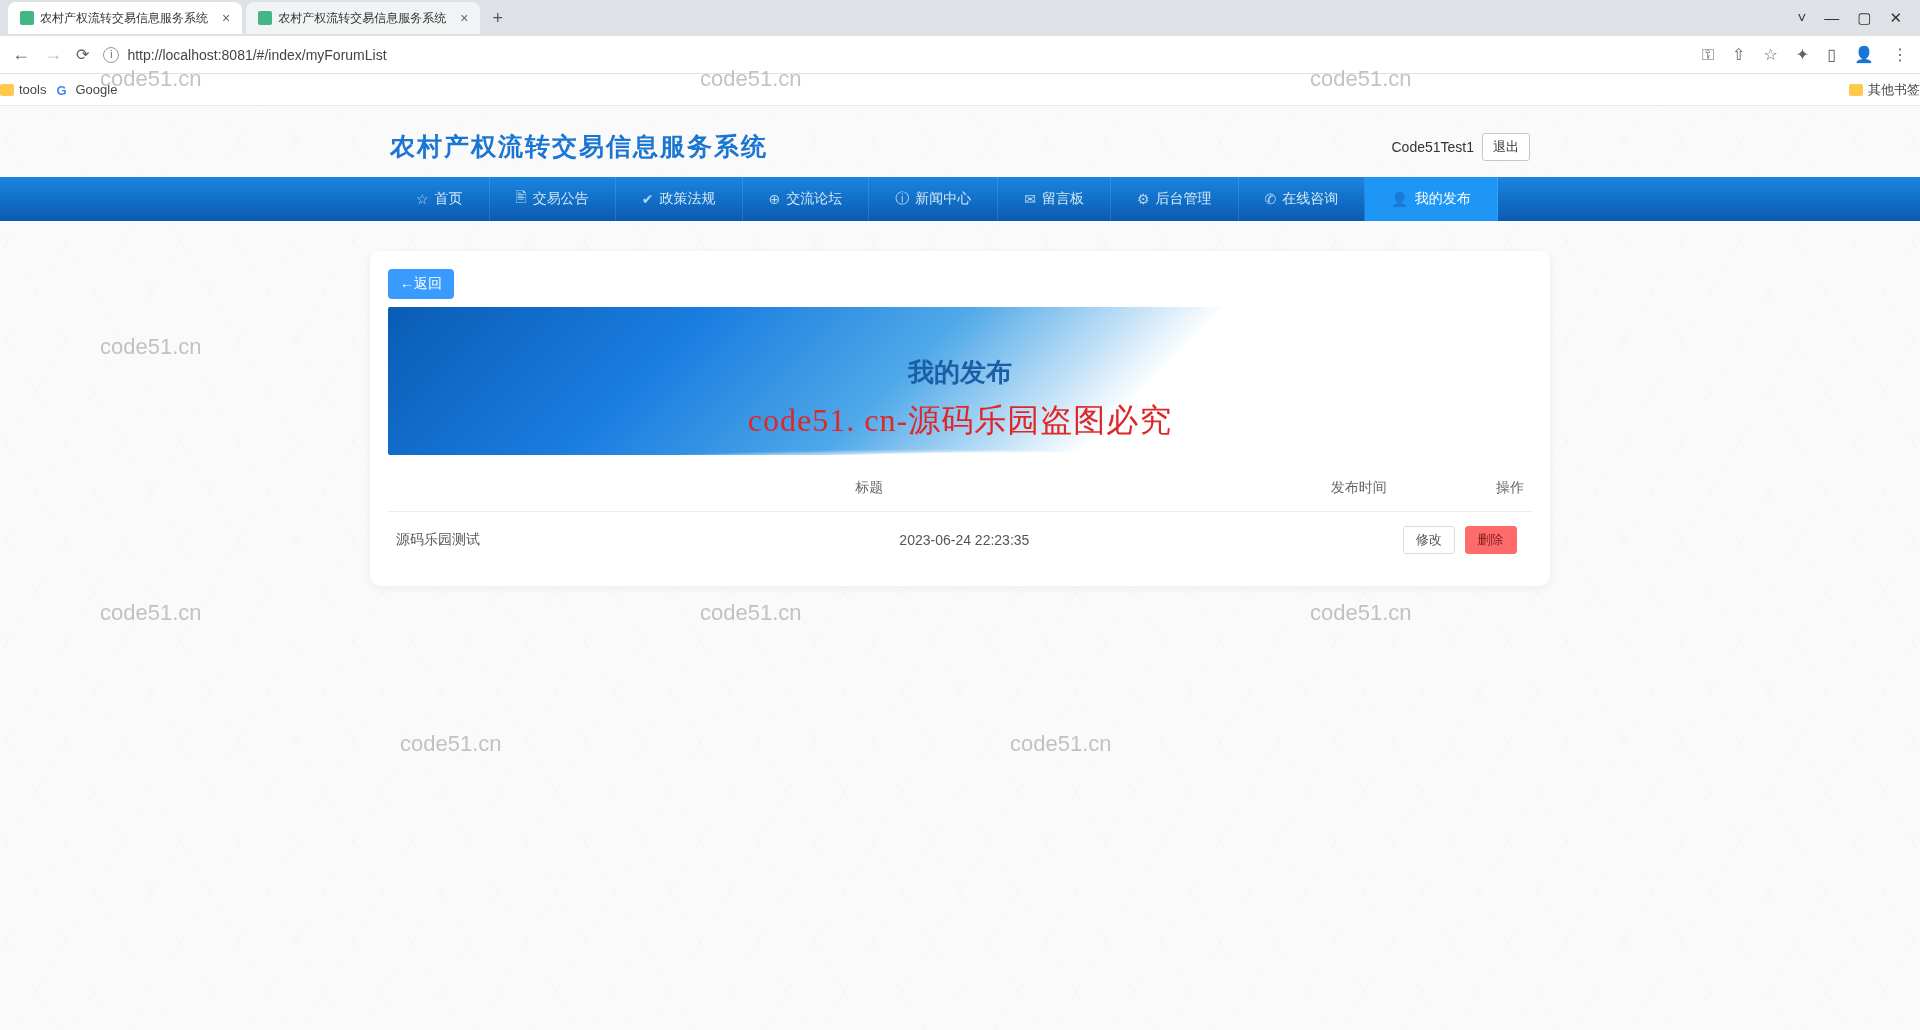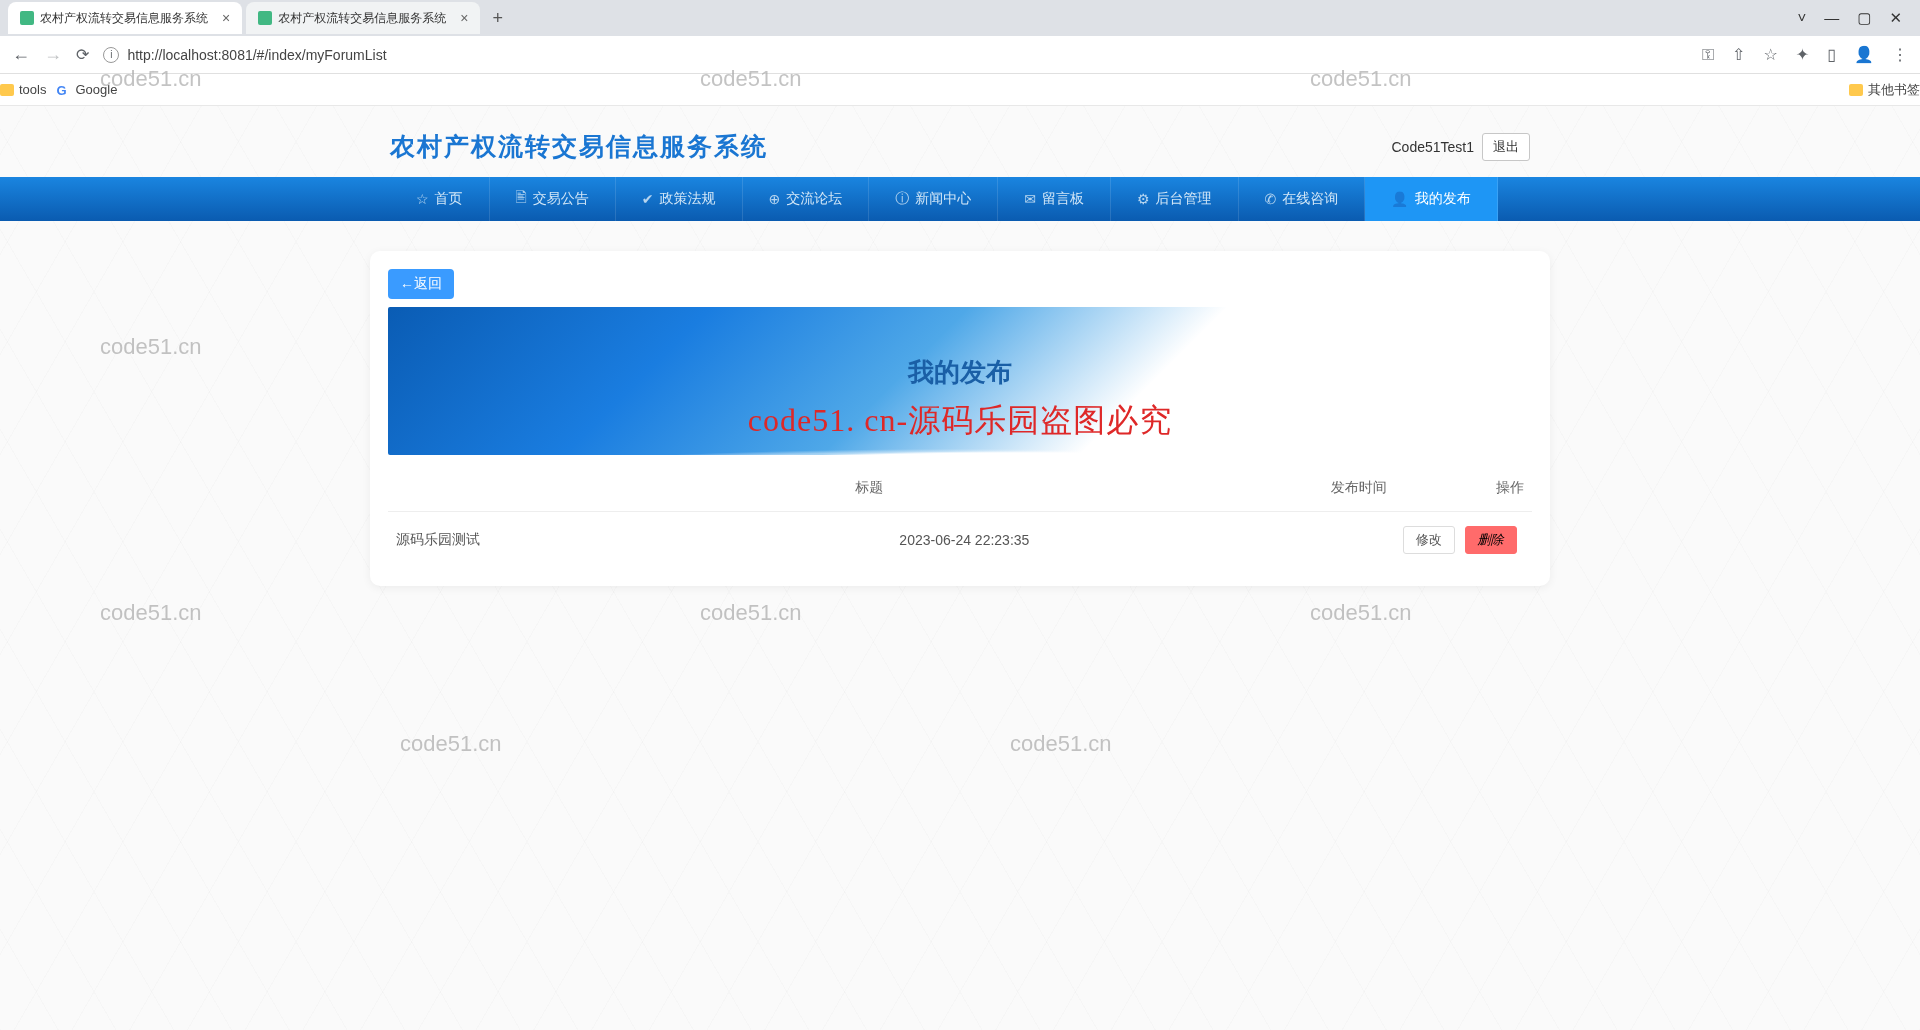--- a/index.html
+++ b/index.html
@@ -57,21 +57,21 @@
     .banner::after { content: ''; position: absolute; left: -10%; right: -10%; top: 40%; height: 140px; background: radial-gradient(ellipse 100% 85% at 50% 100%, rgba(255,255,255,0.5) 45%, transparent 48%); }
     .banner-title { position: relative; z-index: 3; color: #1a5fa6; font-size: 26px; font-weight: bold; margin-top: -18px; }
     .red-overlay { position: absolute; z-index: 4; color: #de2828; font-size: 32px; font-weight: 500; white-space: nowrap; top: 62%; left: 50%; transform: translateX(-50%); letter-spacing: 1px; font-family: "SimSun", serif; }
 
     .table { margin-top: 10px; width: 100%; border-collapse: collapse; }
     .table th { text-align: right; font-weight: normal; color: #666; font-size: 14px; padding: 14px 8px; background: #fff; }
     .table td { padding: 14px 8px; font-size: 14px; color: #555; border-top: 1px solid #eee; }
     .table td:last-child { text-align: left; }
     .action-btn { display: inline-block; padding: 4px 12px; border-radius: 3px; font-size: 13px; margin-right: 6px; }
     .btn-edit { background: #fff; border: 1px solid #ddd; color: #555; }
-    .btn-delete { background: #ff6b6b; border: 1px solid #ff6b6b; color: #000000; font-style: italic; }
+    .btn-delete { background: #ff6b6b; border: 1px solid #ff6b6b; color: #7f1d1d; }
 
     .pink-section { position: absolute; left: 0; right: 0; top: 560px; height: 162px; background: #f5d9de; z-index: -1; }
   </style>
 </head>
 <body>
 
 <div class="browser-chrome">
   <div class="tab-bar">
     <div class="tab">
       <span class="favicon"></span>

